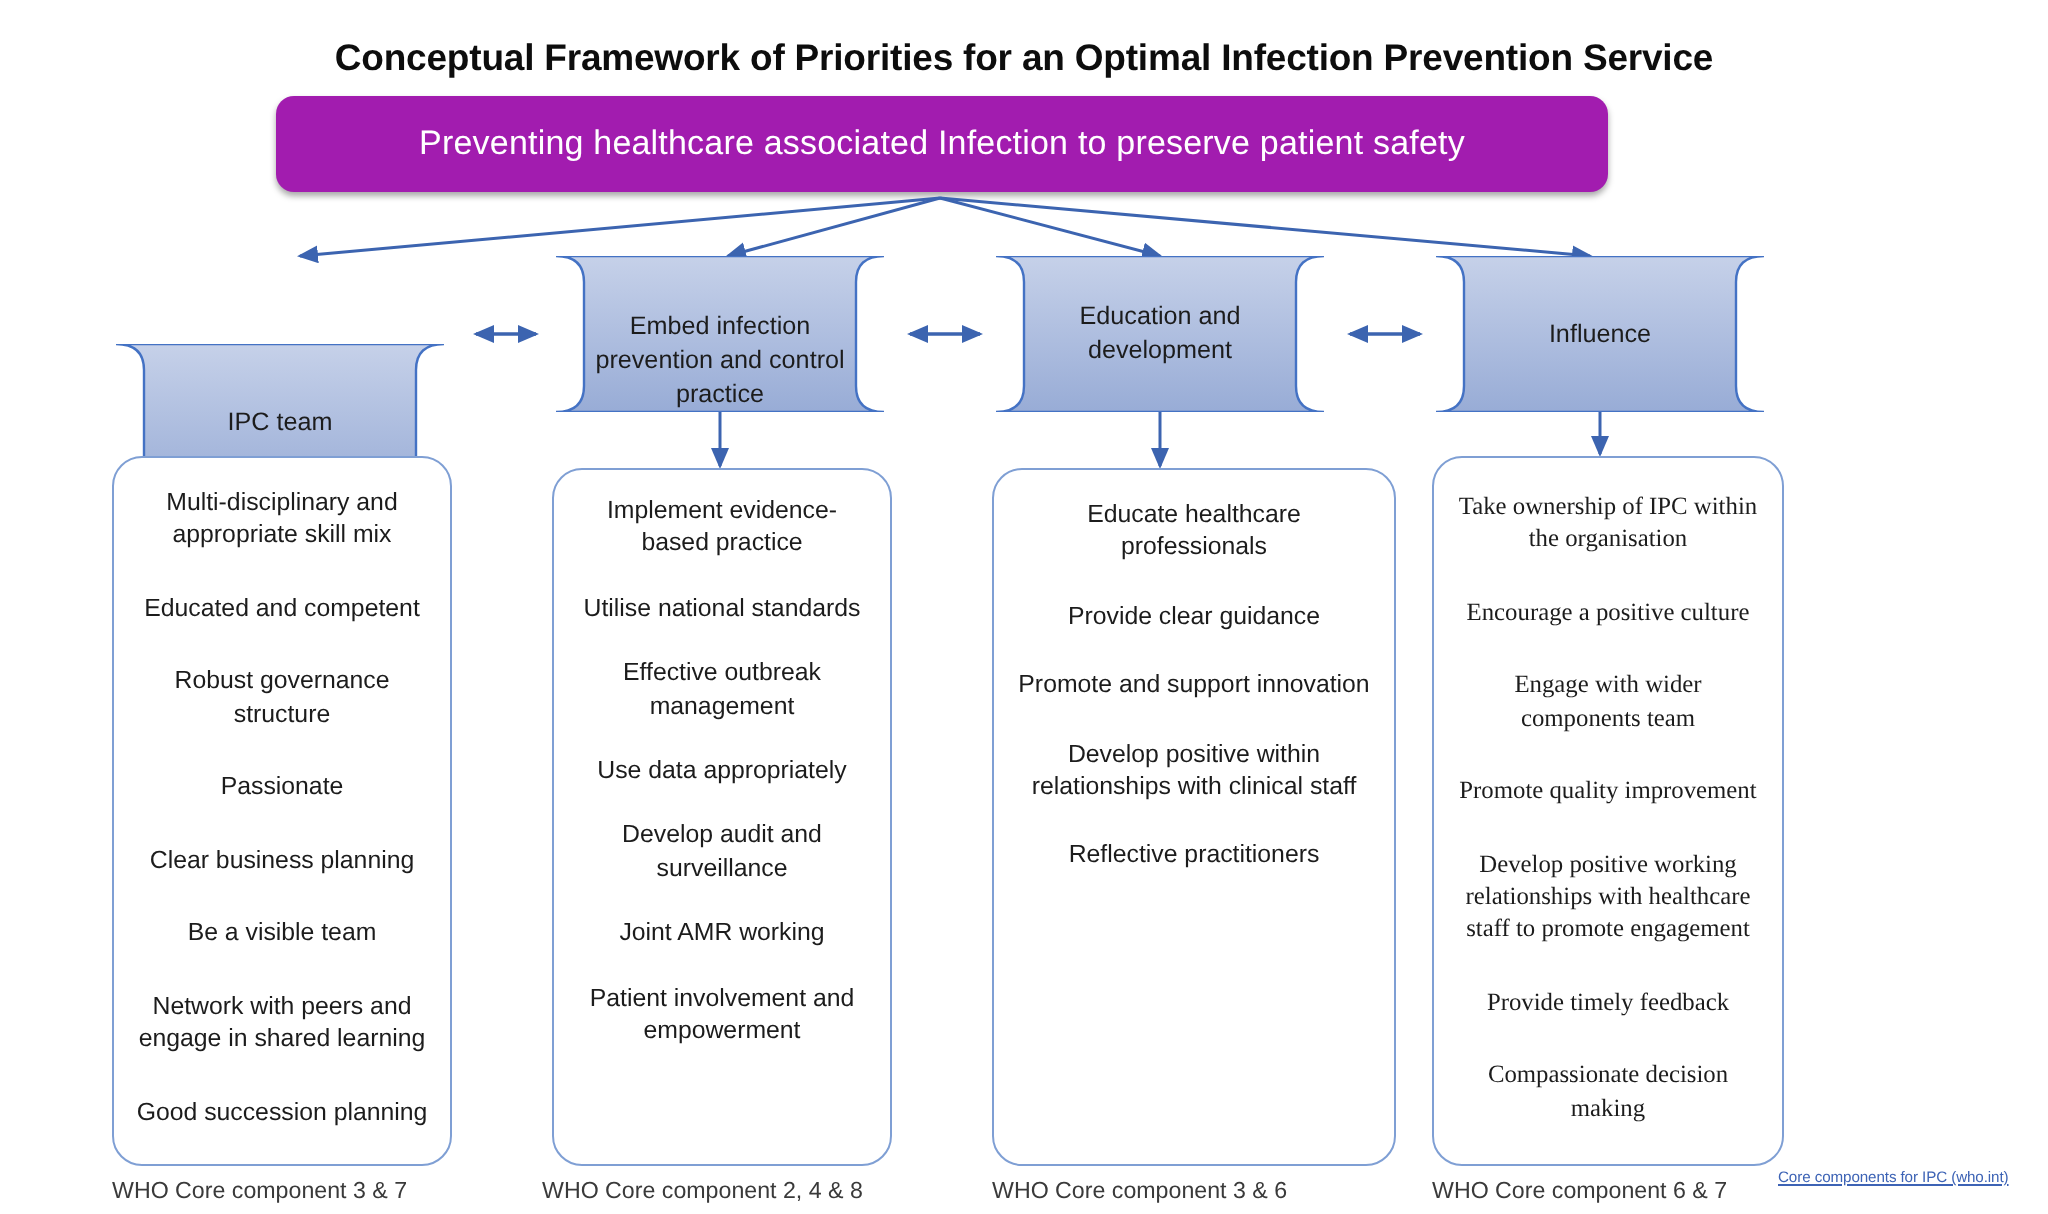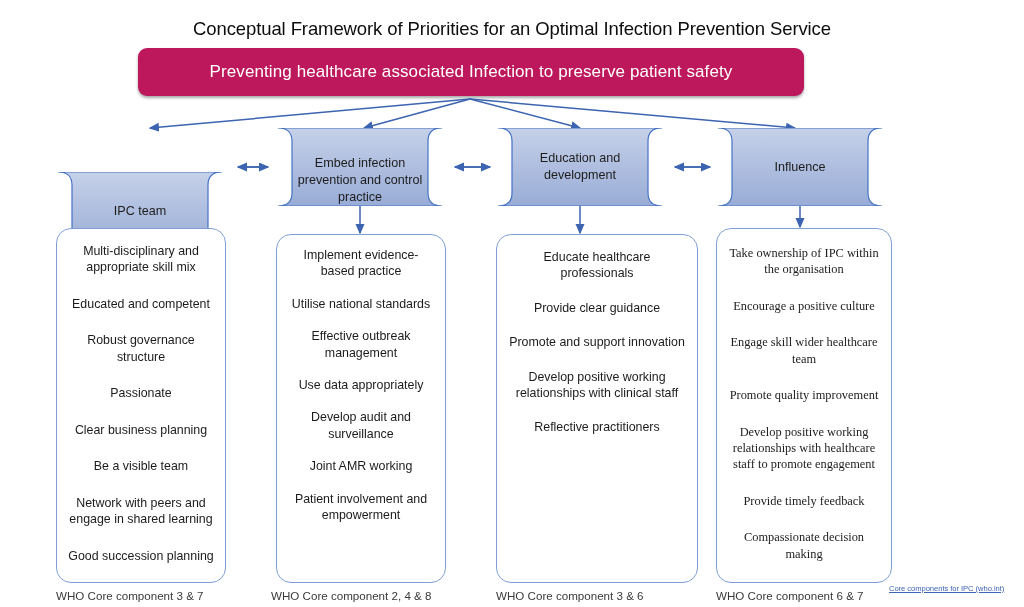--- a/index.html
+++ b/index.html
@@ -10,30 +10,30 @@
     overflow:hidden;
     position:relative;
     color:#1a1a1a;
   }
   #canvas{position:absolute;inset:0;width:1024px;height:607px;}
 
   
   .page-title{
     position:absolute;left:0;top:18px;width:1024px;
     text-align:center;
-    font-size:18.5px;font-weight:normal;
+    font-size:18.5px;font-weight:bold;
     color:#0d0d0d;
     letter-spacing:-0.1px;
     white-space:nowrap;
   }
 
   
   .banner{
     position:absolute;left:138px;top:48px;width:666px;height:48px;
-    background:#be185d;
+    background:#a21caf;
     border-radius:9px;
     box-shadow:0 2px 3px rgba(0,0,0,.35);
     display:flex;align-items:center;justify-content:center;
   }
   .banner-text{
     color:#ffffff;font-size:17px;font-weight:400;
     white-space:nowrap;letter-spacing:.1px;
   }
 
   
@@ -177,28 +177,28 @@
     <div class="list-item">Use data appropriately</div>
     <div class="list-item">Develop audit and surveillance</div>
     <div class="list-item">Joint AMR working</div>
     <div class="list-item">Patient involvement and empowerment</div>
   </div>
 
   <div class="listbox" style="left:496px;top:234px;width:202px;height:349px;padding:14px 4px 10px 4px;justify-content:flex-start;gap:18px;">
     <div class="list-item">Educate healthcare professionals</div>
     <div class="list-item">Provide clear guidance</div>
     <div class="list-item">Promote and support innovation</div>
-    <div class="list-item">Develop positive working relationships with clinical staff</div>
+    <div class="list-item">Develop positive within relationships with clinical staff</div>
     <div class="list-item">Reflective practitioners</div>
   </div>
 
   <div class="listbox" style="left:716px;top:228px;width:176px;height:355px;padding:6px 4px 10px 4px;justify-content:space-around;font-family:Liberation Serif, serif;">
     <div class="list-item">Take ownership of IPC within the organisation</div>
     <div class="list-item">Encourage a positive culture</div>
-    <div class="list-item">Engage skill wider healthcare team</div>
+    <div class="list-item">Engage with wider components team</div>
     <div class="list-item">Promote quality improvement</div>
     <div class="list-item">Develop positive working relationships with healthcare staff to promote engagement</div>
     <div class="list-item">Provide timely feedback</div>
     <div class="list-item">Compassionate decision making</div>
   </div>
 
   <div class="footer-note" style="left:56px;top:589px;width:170px;">WHO Core component 3 &amp; 7</div>
   <div class="footer-note" style="left:271px;top:589px;width:180px;">WHO Core component 2, 4 &amp; 8</div>
   <div class="footer-note" style="left:496px;top:589px;width:170px;">WHO Core component 3 &amp; 6</div>
   <div class="footer-note" style="left:716px;top:589px;width:176px;">WHO Core component 6 &amp; 7</div>

